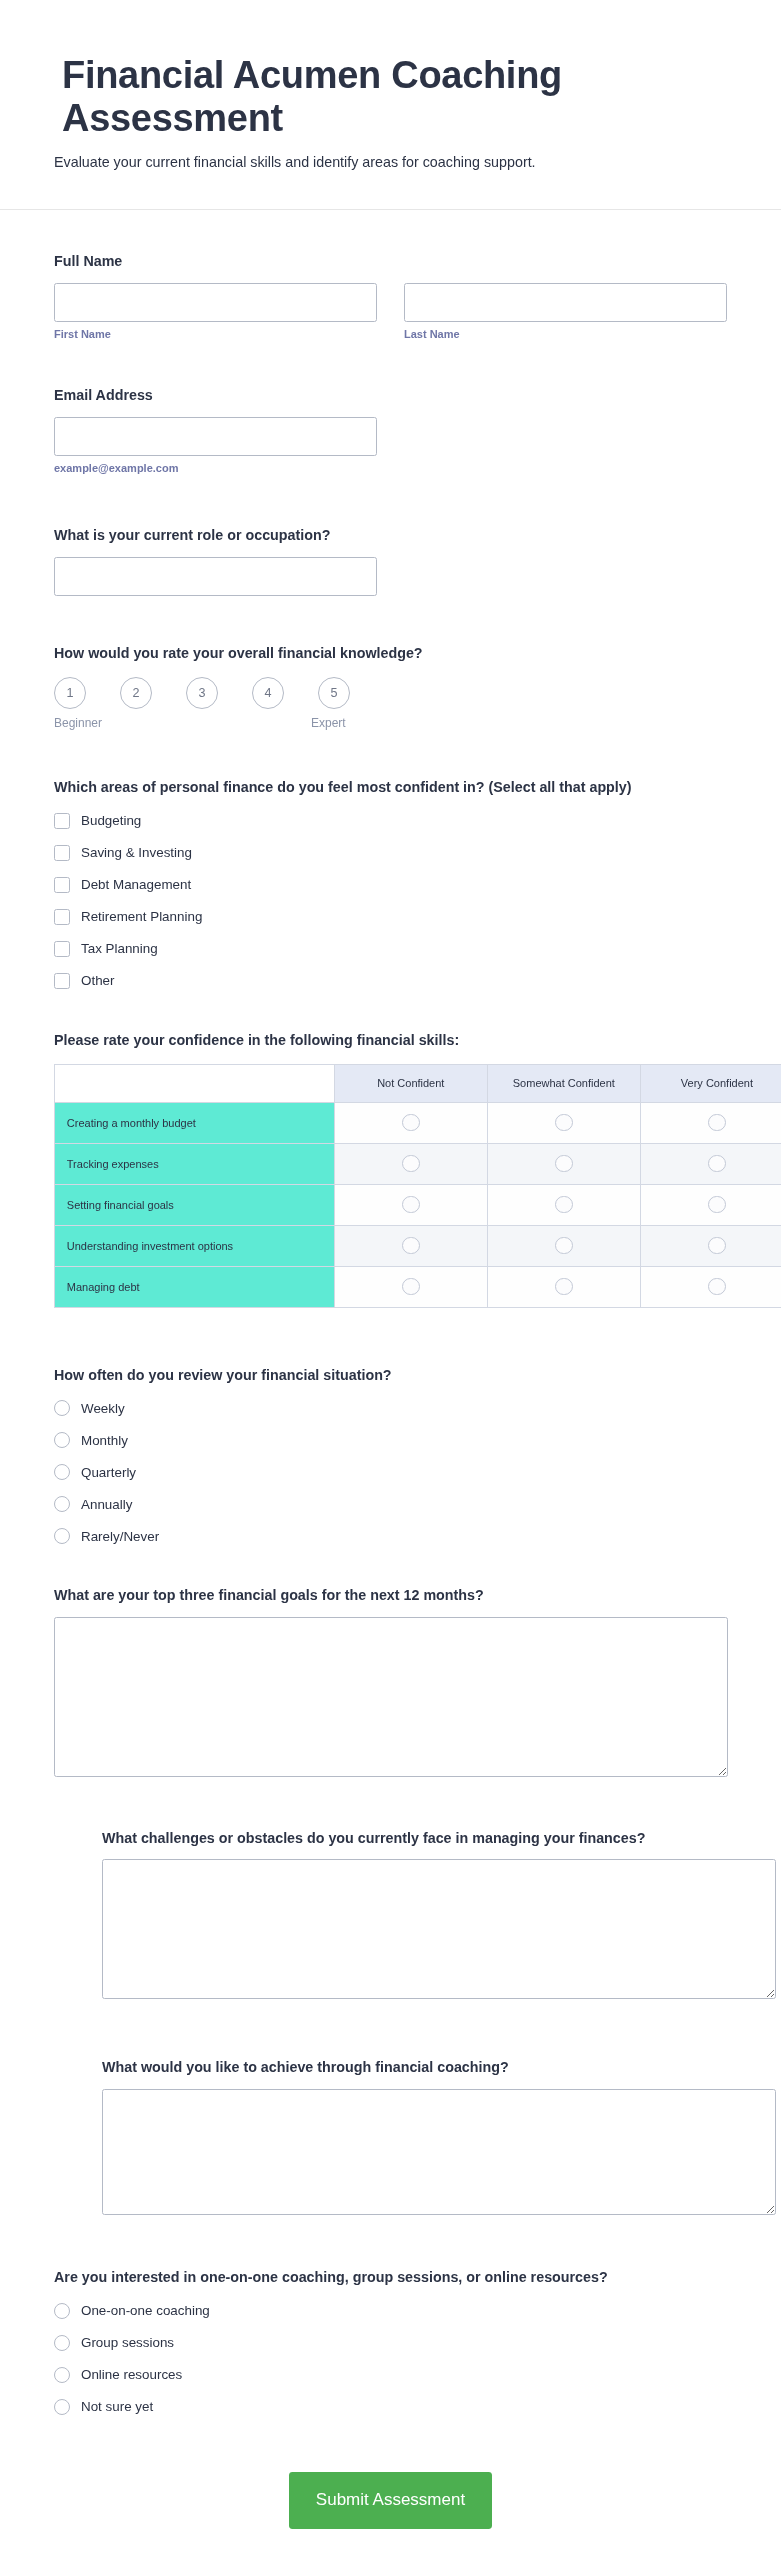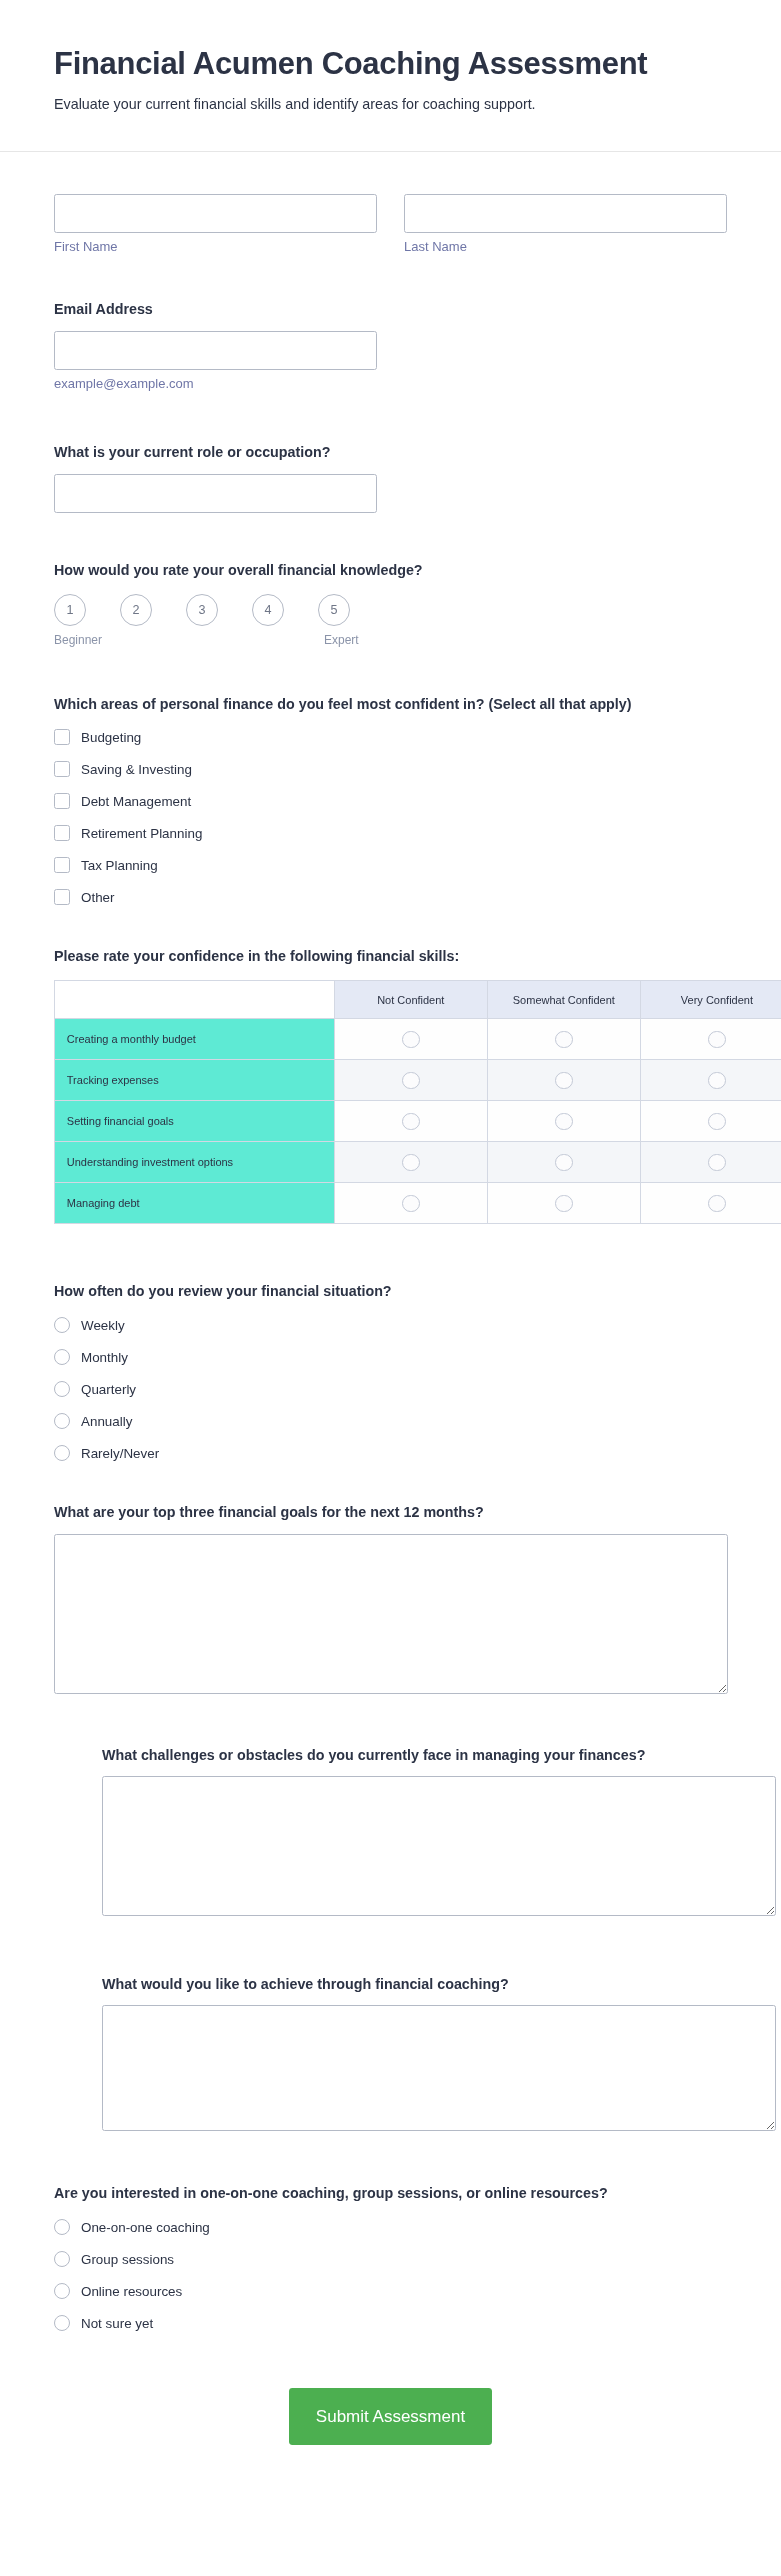--- a/index.html
+++ b/index.html
@@ -6,24 +6,24 @@
   html, body { margin: 0; padding: 0; background: #ffffff; }
   body {
     width: 781px;
     min-height: 2576px;
     font-family: "Liberation Sans", "DejaVu Sans", sans-serif;
     color: #2c3345;
   }
   .form-card { padding: 46px 54px 59px 54px; }
 
   .form-title {
-    font-size: 31px;
+    font-size: 38px;
     font-weight: 700;
     color: #2c3345;
-    margin: 0;
+    margin: 8px;
     letter-spacing: -0.3px;
   }
   .form-subtitle {
     font-size: 14.3px;
     color: #2c3345;
     margin-top: 11.8px;
     line-height: 1.45;
   }
   .divider {
     border: none;
@@ -33,23 +33,24 @@
 
   .field { display: block; }
   .field-label {
     display: block;
     font-size: 14.3px;
     font-weight: 600;
     color: #2c3345;
     line-height: 1.3;
   }
   .sublabel {
-    font-size: 13px;
+    font-size: 11px;
     color: #6f76a7;
     margin-top: 6.7px;
+    font-weight: bold;
   }
 
   .f-fullname   { margin-top: 42px; }
   .f-email      { margin-top: 46px; }
   .f-occupation { margin-top: 52px; }
   .f-rating     { margin-top: 48px; }
   .f-checkboxes { margin-top: 48px; }
   .f-table      { margin-top: 34px; }
   .f-frequency  { margin-top: 58px; }
   .f-goals      { margin-top: 34px; }
@@ -82,21 +83,21 @@
     border: 0.8px solid #b4bac6;
     border-radius: 50%;
     display: flex; align-items: center; justify-content: center;
     font-size: 12.6px;
     color: #6f7687;
     background: #fff;
     cursor: pointer;
   }
   .rating-labels { position: relative; height: 13.4px; margin-top: 7.6px; font-size: 12px; color: #8b94a9; }
   .rating-min { position: absolute; left: 0; }
-  .rating-max { position: absolute; left: 270px; width: 32px; text-align: right; }
+  .rating-max { position: absolute; left: 257px; width: 32px; text-align: right; }
 
   
   .option-list { margin-top: 8.4px; }
   .option-row {
     display: flex; align-items: center; gap: 11px;
     min-height: 32px;
     cursor: pointer;
   }
   .checkbox-box {
     width: 16px; height: 16px;
@@ -192,20 +193,21 @@
 <body>
 
 <div class="form-card">
 
   <h1 class="form-title">Financial Acumen Coaching Assessment</h1>
   <div class="form-subtitle">Evaluate your current financial skills and identify areas for coaching support.</div>
 
   <hr class="divider">
 
   <div class="field f-fullname">
+    <span class="field-label">Full Name</span>
     <div class="name-row">
       <div class="name-col">
         <input type="text" class="text-input" style="width: 100%;">
         <div class="sublabel">First Name</div>
       </div>
       <div class="name-col">
         <input type="text" class="text-input" style="width: 100%;">
         <div class="sublabel">Last Name</div>
       </div>
     </div>

